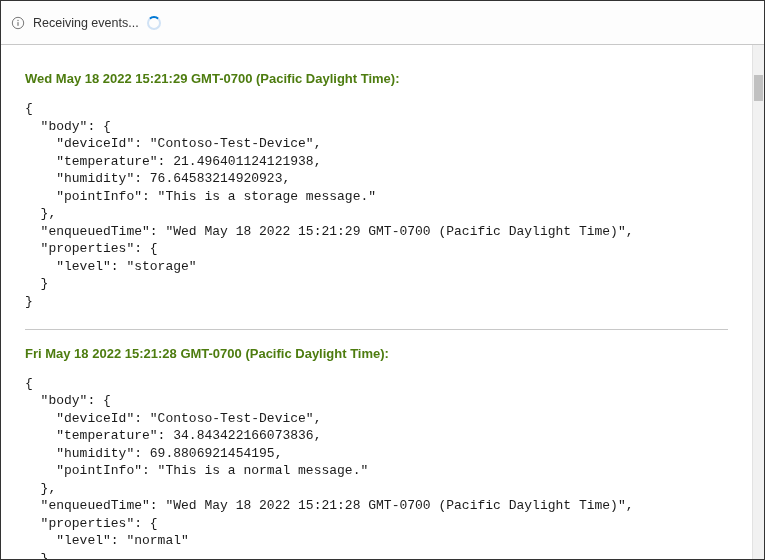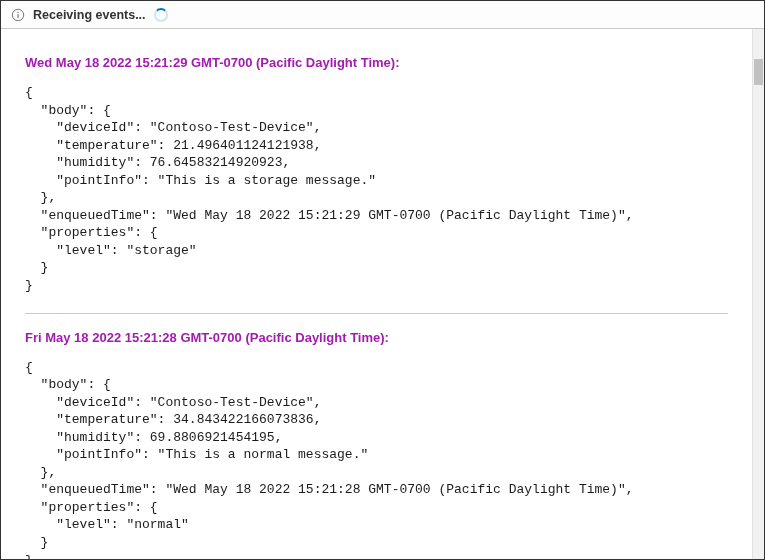--- a/index.html
+++ b/index.html
@@ -4,29 +4,28 @@
 <style>
   * { box-sizing: border-box; margin: 0; padding: 0; }
   html, body { width: 765px; height: 560px; overflow: hidden; font-family: "Segoe UI", Arial, sans-serif; background: #fff; }
   .window {
     width: 765px; height: 560px;
     border: 1px solid #333;
     display: flex; flex-direction: column;
     background: #fff;
   }
   .statusbar {
-    height: 28px;
+    height: 44px;
     border-bottom: 1px solid #c8c8c8;
     display: flex; align-items: center;
     padding: 0 10px;
     gap: 8px;
     font-size: 12.5px;
     color: #333;
     background: #fdfdfd;
-    font-weight: bold;
   }
   .statusbar .info-icon {
     width: 14px; height: 14px; flex: 0 0 auto;
     display:inline-flex; align-items:center; justify-content:center;
   }
   .statusbar .spinner {
     width: 14px; height: 14px;
     border: 2px solid #d0e2f5;
     border-top-color: #0078d4;
     border-radius: 50%;
@@ -55,21 +54,21 @@
   }
   .event-block {
     padding: 16px 0 18px 0;
   }
   .event-block + .event-block {
     border-top: 1px solid #c8c8c8;
   }
   .event-header {
     font-size: 13px;
     font-weight: 700;
-    color: #a21caf;
+    color: #4d7c0f;
     margin-bottom: 14px;
   }
   pre.payload {
     font-family: Consolas, "Courier New", monospace;
     font-size: 13px;
     line-height: 1.35;
     color: #1b1b1b;
     white-space: pre;
     margin: 0;
   }

